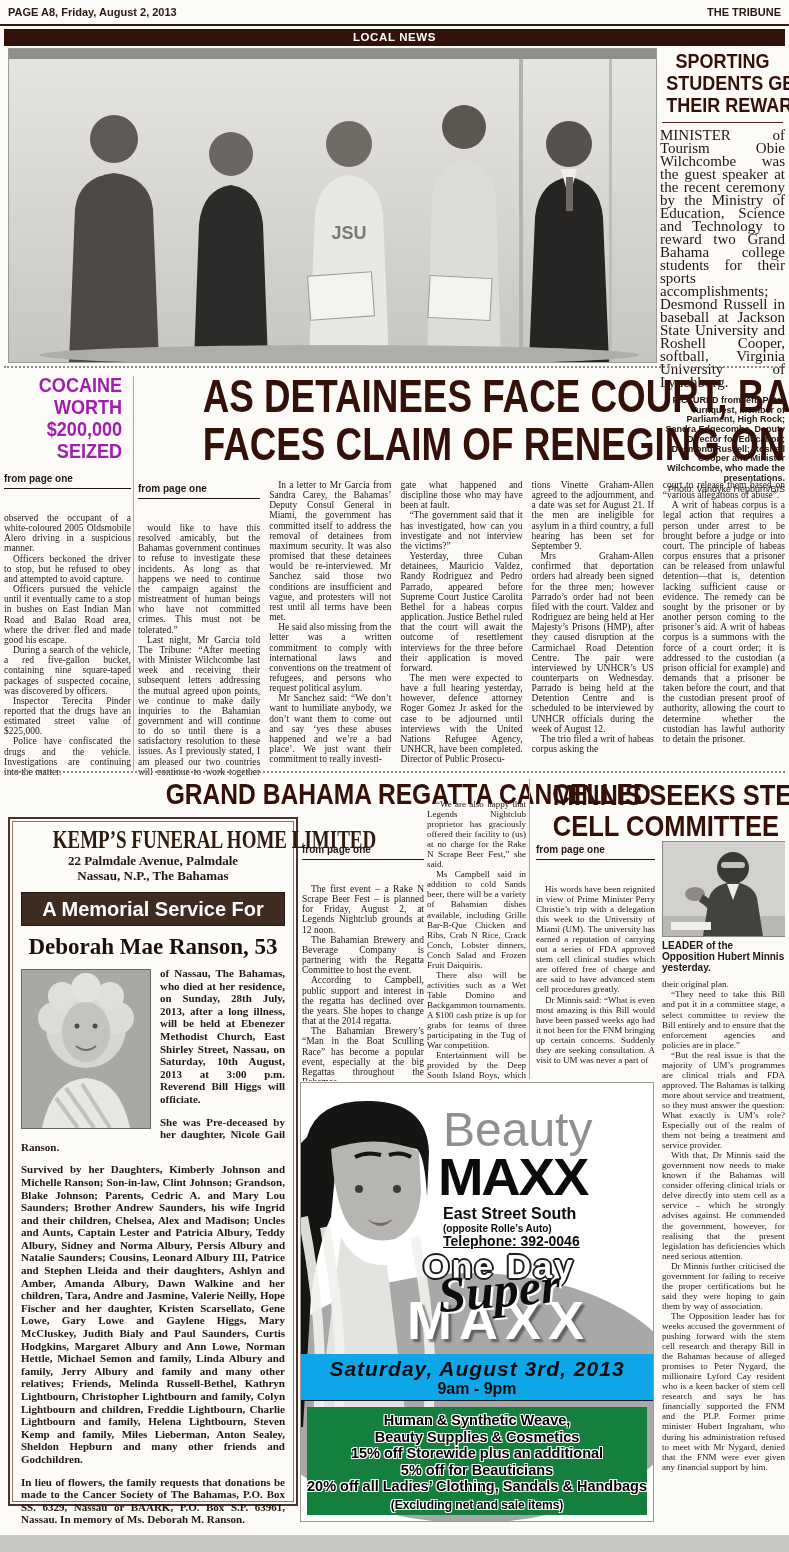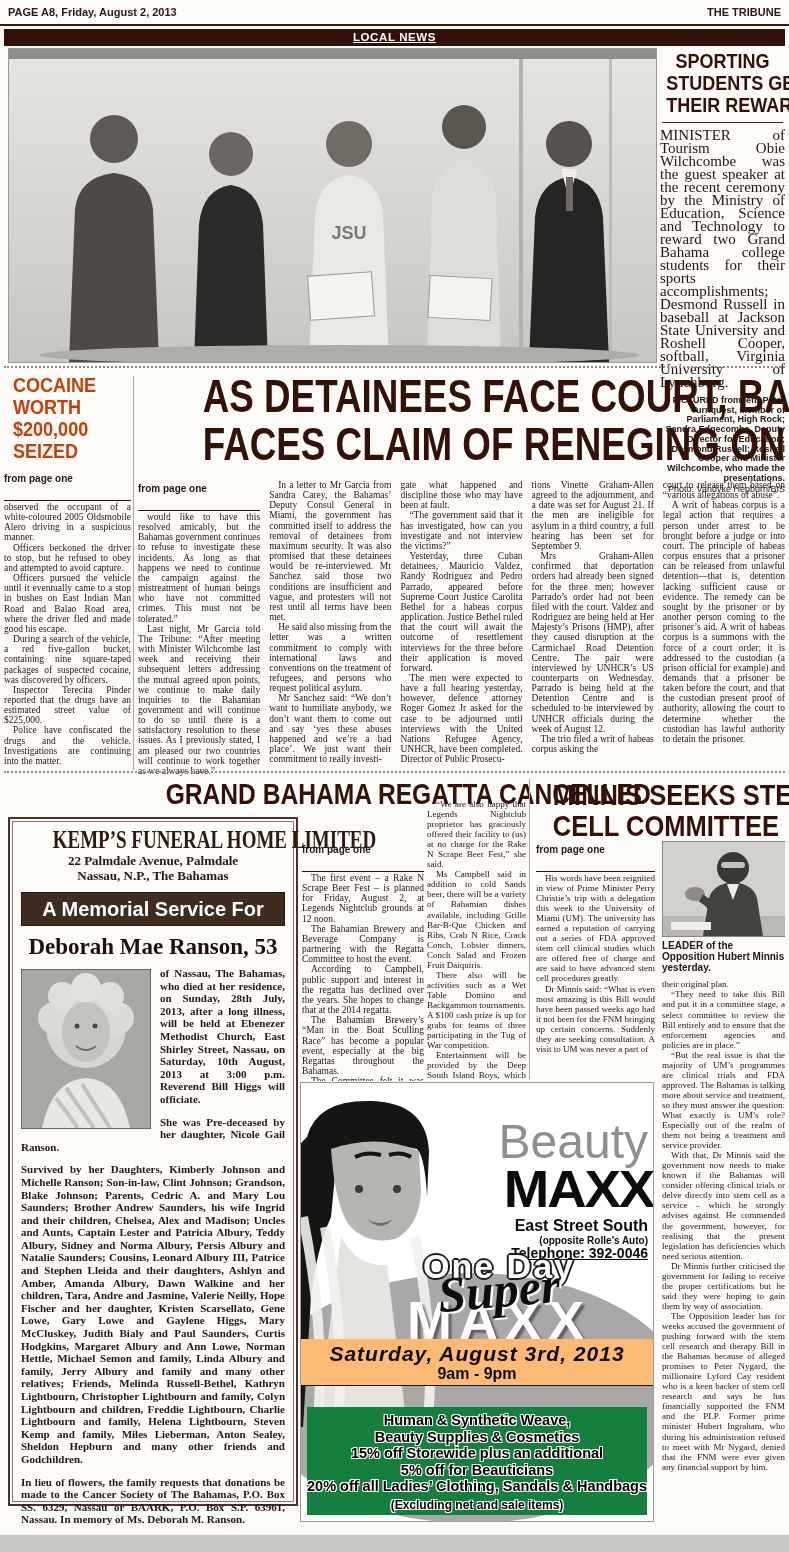--- a/index.html
+++ b/index.html
@@ -3,39 +3,39 @@
 <meta charset="utf-8">
 <style>
   html,body{margin:0;padding:0;background:#e9e7e2;}
   .page{position:relative;width:789px;height:1552px;background:#fcfbf8;margin:0 auto;
         font-family:"Liberation Serif","DejaVu Serif",serif;color:#221510;overflow:hidden;}
   
   .masthead{position:absolute;left:0;top:0;width:789px;height:24px;border-bottom:2px solid #3a180e;}
   .masthead .pinfo{position:absolute;left:8px;top:6px;font:bold 11px "Liberation Sans",sans-serif;color:#2a1a12;}
   .masthead .pname{position:absolute;right:8px;top:6px;font:bold 11px "Liberation Sans",sans-serif;color:#2a1a12;}
   .section-bar{position:absolute;left:4px;top:29px;width:781px;height:17px;background:#331109;
-               font:bold 11.5px/17px "Liberation Sans",sans-serif;color:#fff;text-align:center;letter-spacing:.6px;text-decoration:underline;}
+               font:bold 11.5px/17px "Liberation Sans",sans-serif;color:#fff;text-align:center;letter-spacing:.6px;}
   
   .main-photo{position:absolute;left:8px;top:48px;width:647px;height:313px;border:1px solid #9a9a96;background:#d8d8d5;overflow:hidden;}
   
   .sporting{position:absolute;left:660px;top:50px;width:125px;}
   .sport-h{font:bold 20px/22px "Liberation Sans",sans-serif;color:#331109;text-align:center;}
   .sport-h .cond{display:block;transform:scaleX(.9);transform-origin:50% 50%;white-space:nowrap;}
   .sport-rule{border-top:1px solid #4a2418;margin:6px 2px 6px 2px;}
   .sport-body{font-size:15px;line-height:13px;text-align:justify;}
   .sport-cap{margin-top:7px;font:bold 9px/9.7px "Liberation Sans",sans-serif;text-align:right;color:#241711;}
   .sport-credit{font:9px/10px "Liberation Sans",sans-serif;text-align:right;color:#241711;margin-top:1px;}
   
   .dotted{position:absolute;height:0;border-top:2px dotted #8d8d88;}
   .vrule{position:absolute;width:1px;background:#a9a8a2;}
   
   .cocaine{position:absolute;left:4px;top:374px;width:127px;}
-  .coc-h{font:bold 21px/22px "Liberation Sans",sans-serif;color:#c2410c;text-align:left;}
+  .coc-h{font:bold 21px/22px "Liberation Sans",sans-serif;color:#a21caf;text-align:right;}
   .coc-h .cond{display:block;transform:scaleX(.86);transform-origin:50% 50%;white-space:nowrap;}
-  .frompage{font:bold 10px "Liberation Sans",sans-serif;color:#241711;padding:3px 0 16px 0;border-bottom:1.5px solid #241711;margin-bottom:1px;}
+  .frompage{font:bold 10px "Liberation Sans",sans-serif;color:#241711;padding:3px 0 4px 0;border-bottom:1.5px solid #241711;margin-bottom:24px;}
   .coltext .para{margin:0;font-size:9.5px;line-height:10.15px;text-align:justify;text-indent:9px;}
   .coltext.cont .para:first-child{text-indent:0;}
   .cocaine .frompage{margin-top:8px;}
   
   .detainees{position:absolute;left:138px;top:372px;width:647px;}
   .det-h{font:bold 46px/48px "Liberation Sans",sans-serif;color:#331109;text-align:center;}
   .det-h .cond{display:block;transform:scaleX(.8);transform-origin:50% 50%;white-space:nowrap;}
   .det-cols{display:flex;gap:9px;margin-top:12px;height:298px;overflow:hidden;}
   .det-cols .col{flex:1;overflow:hidden;}
   
@@ -58,32 +58,32 @@
   .reg-col2{position:absolute;left:427px;top:799px;width:99px;height:282px;overflow:hidden;}
   .reg-col2 .para,.minn .para{font-size:9px;line-height:10.05px;}
   .minn1{position:absolute;left:536px;top:841px;width:119px;height:234px;overflow:hidden;}
   .minn2{position:absolute;left:662px;top:841px;width:123px;height:680px;overflow:hidden;}
   .minn-photo{width:123px;height:94px;border:1px solid #888;background:#cfcfcc;overflow:hidden;}
   .minn-cap{font:bold 10px/10.8px "Liberation Sans",sans-serif;color:#241711;margin:4px 0 6px 0;}
   
   .beauty{position:absolute;left:300px;top:1082px;width:352px;height:438px;border:1px solid #9a9a96;background:#fff;overflow:hidden;}
   .bx-blob{position:absolute;left:-45px;top:190px;width:430px;height:250px;border-radius:50%;background:#a8a8a8;}
   .bw-woman{position:absolute;left:-4px;top:14px;width:160px;height:330px;}
-  .bx-brand{position:absolute;left:142px;top:36px;width:205px;text-align:right;}
+  .bx-brand{position:absolute;left:142px;top:24px;width:205px;text-align:left;}
   .bx-beauty{font:48px/46px "Liberation Sans",sans-serif;color:#8f8f8f;letter-spacing:0;}
   .bx-maxx{font:bold 52px/48px "Liberation Sans",sans-serif;color:#0b0b0b;letter-spacing:-2px;transform:scaleX(1.05);transform-origin:50% 50%;}
   .bx-street{font:bold 16px/18px "Liberation Sans",sans-serif;color:#0b0b0b;margin-top:4px;}
   .bx-note{font:bold 10px/11px "Liberation Sans",sans-serif;color:#0b0b0b;}
   .bx-phone{font:bold 14px/15px "Liberation Sans",sans-serif;color:#0b0b0b;text-decoration:underline;}
   .bx-promo{position:absolute;left:48px;top:166px;width:300px;text-align:center;}
   .bx-oneday{font:bold 34px/34px "Liberation Sans",sans-serif;color:#fff;letter-spacing:2px;
     text-shadow:-2px 0 #1d1d1d,2px 0 #1d1d1d,0 -2px #1d1d1d,0 2px #1d1d1d,-1px -1px #1d1d1d,1px 1px #1d1d1d,1px -1px #1d1d1d,-1px 1px #1d1d1d;}
   .bx-super{font:italic bold 50px/42px "Liberation Serif",serif;color:#0d0d0d;text-shadow:2px 2px 0 #fdfdfd;transform:rotate(-5deg);margin-top:-14px;}
   .bx-sale{font:bold 54px/50px "Liberation Sans",sans-serif;color:#fff;letter-spacing:7px;margin-top:-16px;text-shadow:3px 3px 2px rgba(40,40,40,.55);}
-  .bx-datebar{position:absolute;left:0;top:256px;width:352px;background:#fdba74;text-align:center;padding:3px 0 2px 0;border-bottom:1px solid #1a1a1a;}
+  .bx-datebar{position:absolute;left:0;top:271px;width:352px;background:#0ea5e9;text-align:center;padding:3px 0 2px 0;border-bottom:1px solid #1a1a1a;}
   .bx-date{font:italic bold 21px/23px "Liberation Sans",sans-serif;color:#0d0d0d;letter-spacing:1px;}
   .bx-time{font:bold 16px/18px "Liberation Sans",sans-serif;color:#0d0d0d;}
   .bx-panel{position:absolute;left:6px;top:324px;width:340px;height:108px;background:#15803d;text-align:center;padding-top:5px;box-sizing:border-box;}
   .bx-panel p{margin:0;font:bold 14.5px/16.5px "Liberation Sans",sans-serif;color:#000;
     text-shadow:1px 1px 0 #fff,-1px -1px 0 #fff,1px -1px 0 #fff,-1px 1px 0 #fff;}
   .bx-panel p:last-child{font-size:12px;margin-top:2px;}
   .bottom-bar{position:absolute;left:0;top:1535px;width:789px;height:17px;background:#c9c8c4;}
 </style>
 </head>
 <body>

